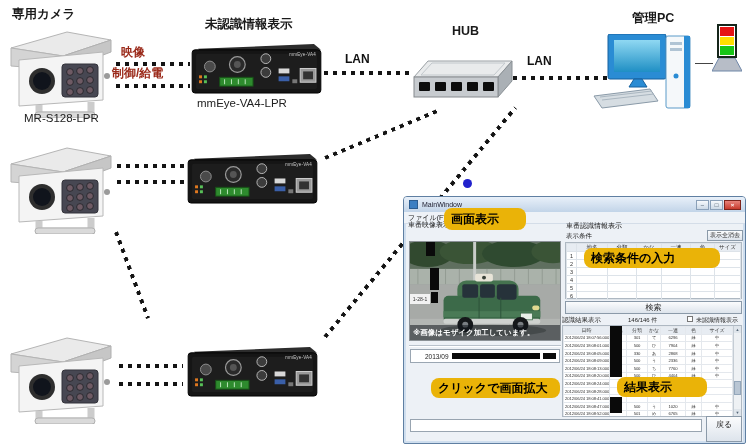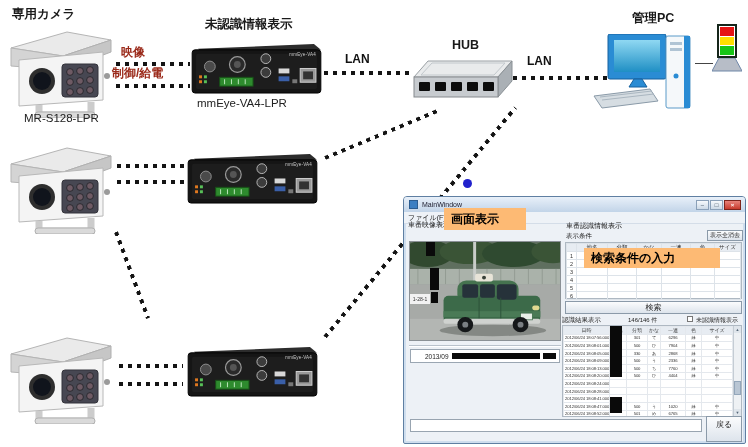--- a/index.html
+++ b/index.html
@@ -51,22 +51,22 @@
   .blackbar{position:absolute;background:#0a0a0a;}
   #img-chip{position:absolute;left:0px;top:52px;width:20px;height:10px;background:#f2f2f2;
             font-size:5px;color:#333;line-height:10px;text-align:center;}
   #sepline{left:5px;top:148px;width:152px;height:0;border-top:1px solid #b9c2cc;border-bottom:1px solid #fff;}
   #recline{left:6px;top:152px;width:150px;height:14px;background:#fff;border:1px solid #9aa6b2;box-sizing:border-box;
            display:flex;align-items:center;padding-left:14px;gap:3px;}
   #recline .t{font-size:6.5px;color:#222;white-space:nowrap;}
   #recline .bar1{width:88px;height:6px;background:#0a0a0a;}
   #recline .bar2{width:13px;height:6px;background:#0a0a0a;}
   
-  .overlay{position:absolute;background:#fdba74;color:#000;font-weight:bold;font-size:12px;
-           display:flex;align-items:center;padding-left:7px;box-sizing:border-box;white-space:nowrap;}
+  .overlay{position:absolute;background:#eab308;color:#000;font-weight:bold;font-size:12px;
+           display:flex;align-items:center;padding-left:7px;box-sizing:border-box;white-space:nowrap;border-radius:8px;}
   
   .btn{background:linear-gradient(#fbfcfd,#dde4ec);border:1px solid #8b9aa9;box-sizing:border-box;
        text-align:center;color:#222;}
   #clearbtn{left:303px;top:33px;width:36px;height:11px;font-size:6px;line-height:9px;}
   #condtable-wrap{left:161px;top:45px;width:177px;height:57px;background:#fff;border:1px solid #aeb8c2;box-sizing:border-box;}
   table{border-collapse:collapse;table-layout:fixed;width:100%;}
   #condtable th,#condtable td{border:1px solid #dde3e9;font-weight:normal;font-size:5.5px;color:#333;
       height:7px;padding:0;text-align:center;overflow:hidden;white-space:nowrap;}
   #condtable th{background:#e7ecf2;}
   #searchbtn{left:161px;top:104px;width:177px;height:13px;font-size:8px;line-height:12px;}
@@ -143,21 +143,21 @@
         <rect x="90" y="37" width="11" height="5" fill="#3a5fa8"></rect>
         <rect x="104" y="40" width="5" height="4" fill="#777"></rect>
         <rect x="112" y="29" width="16" height="14" fill="#9a9a9a" stroke="#cfcfcf"></rect>
         <rect x="115" y="32" width="10" height="8" fill="#333"></rect>
       </symbol>
     </defs>
   </svg>
 
   <div class="abs seclabel" style="left:12px;top:6px">専用カメラ</div>
   <div class="abs seclabel" style="left:205px;top:16px">未認識情報表示</div>
-  <div class="abs seclabel" style="left:452px;top:38px">HUB</div>
+  <div class="abs seclabel" style="left:452px;top:24px">HUB</div>
   <div class="abs seclabel" style="left:632px;top:10px">管理PC</div>
 
   <div class="camera" style="left:5px;top:26px">
     <svg width="112" height="92">
         <use href="#sym-camera"></use>
       </svg>
   </div>
   <div class="abs modellabel" style="left:24px;top:112px">MR-S128-LPR</div>
   <div class="camera" style="left:5px;top:142px">
     <svg width="112" height="92">
@@ -316,20 +316,21 @@
         <rect x="112" y="74" width="12" height="7" fill="#e8efe8" stroke="#3c6a49" stroke-width="0.8"></rect>
         <circle cx="56" cy="86" r="8" fill="#15181a"></circle>
           <circle cx="56" cy="86" r="3" fill="#7a7f83"></circle>
         <circle cx="112" cy="86" r="8" fill="#15181a"></circle>
           <circle cx="112" cy="86" r="3" fill="#7a7f83"></circle>
       </svg>
       <div class="blackbar" style="left:16px;top:0;width:9px;height:14px"></div>
       <div class="blackbar" style="left:20px;top:26px;width:9px;height:22px"></div>
       <div class="blackbar" style="left:21px;top:50px;width:7px;height:11px"></div>
       <div id="img-chip">1-28-1</div>
+      <div id="mosaic-note">※画像はモザイク加工しています。</div>
     </div>
 
     <div class="abs" id="sepline"></div>
     <div class="abs" id="recline">
       <span class="t">2013/09</span>
       <span class="bar1"></span>
       <span class="bar2"></span>
     </div>
 
     <div class="abs paneltitle" style="left:162px;top:24px">車番認識情報表示</div>
@@ -560,15 +561,17 @@
     </div>
 
     <div class="blackbar" style="left:206px;top:129px;width:12px;height:51px"></div>
     <div class="blackbar" style="left:206px;top:200px;width:12px;height:16px"></div>
 
     <div class="abs" id="statusbar"></div>
     <div class="abs btn" id="backbtn">戻る</div>
 
     <div class="overlay" style="left:40px;top:11px;width:82px;height:22px">画面表示</div>
     <div class="overlay" style="left:180px;top:51px;width:136px;height:20px">検索条件の入力</div>
+    <div class="overlay" style="left:27px;top:181px;width:129px;height:20px">クリックで画面拡大</div>
+    <div class="overlay" style="left:213px;top:180px;width:90px;height:20px">結果表示</div>
   </div>
 
 </div>
 
 </body></html>

